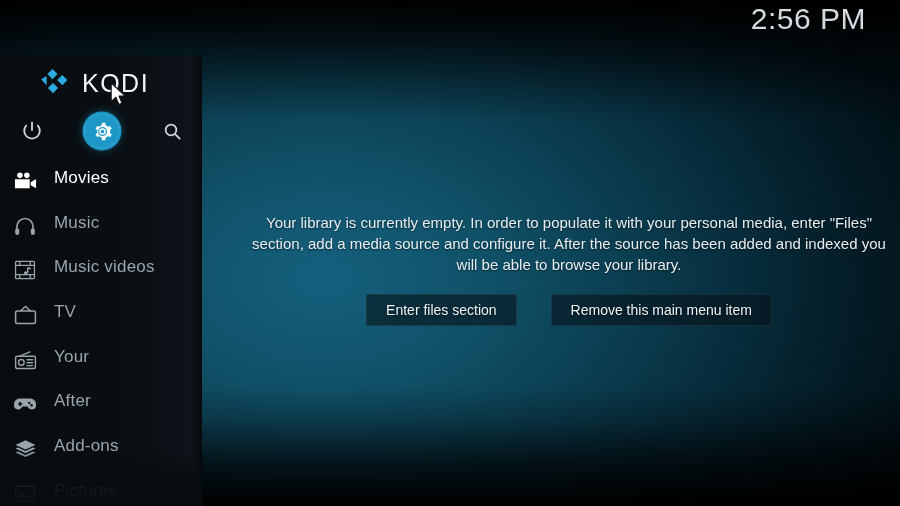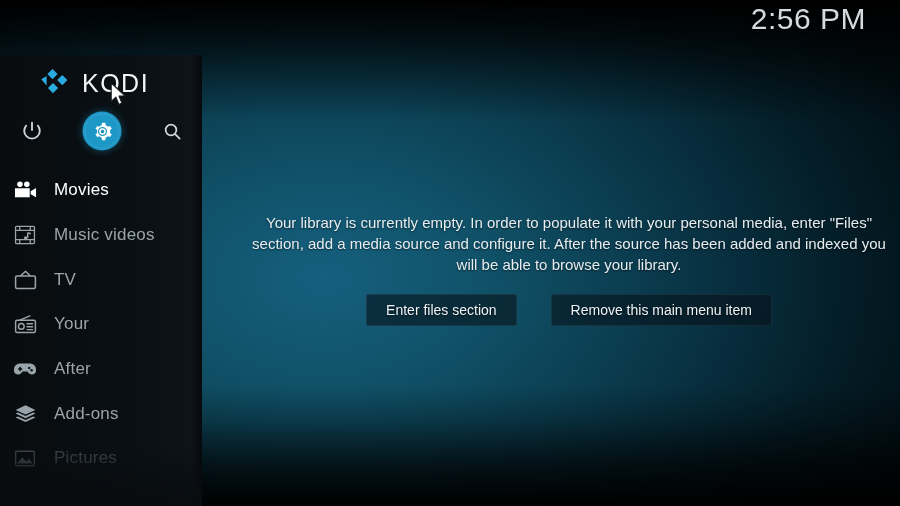--- a/index.html
+++ b/index.html
@@ -124,21 +124,20 @@
   
   .menu {
     position:absolute;
     left:0; top:113px;
     width:202px;
   }
   .menu-item {
     position:relative;
     height:44.7px;
     display:flex;
-    align-items:center;
     padding-left:10px;
   }
   .mi-icon {
     width:30px; height:26px;
     flex:none;
     display:flex; align-items:center; justify-content:center;
     color:#9aa4ab;
   }
   .mi-label {
     margin-left:14px;
@@ -260,20 +259,30 @@
             <circle cx="6.2" cy="3.1" r="2.9"></circle>
               <circle cx="13.4" cy="3.1" r="2.9"></circle>
             <path d="M1 7.2h15.4v9.4H1z" rx="1"></path>
             <path d="M17.4 10.2 L23 7.0 L23 16.6 L17.4 13.5 Z"></path>
           </svg>
         </span>
         <span class="mi-label">Movies</span>
       </div>
 
 
+      <div class="menu-item">
+        <span class="mi-icon">
+          <svg width="22" height="20" viewBox="0 0 24 22" fill="none" stroke="currentColor" stroke-width="1.8">
+            <path d="M3.2 15.5 V11.6 A8.8 8.8 0 0 1 20.8 11.6 V15.5"></path>
+            <rect x="1.2" y="13.4" width="4.4" height="7.4" rx="2.2" fill="currentColor" stroke="none"></rect>
+            <rect x="18.4" y="13.4" width="4.4" height="7.4" rx="2.2" fill="currentColor" stroke="none"></rect>
+          </svg>
+        </span>
+        <span class="mi-label">Music</span>
+      </div>
 
       <div class="menu-item">
         <span class="mi-icon">
           <svg width="22" height="20" viewBox="0 0 24 22" fill="none" stroke="currentColor" stroke-width="1.4">
             <rect x="1.6" y="1.6" width="20.8" height="18.8" rx="1.2"></rect>
             <path d="M1.6 6.0 H22.4 M1.6 16.2 H22.4 M6.2 1.6 V6.0 M6.2 16.2 V20.4 M17.8 1.6 V6.0 M17.8 16.2 V20.4"></path>
             <path d="M15.0 8.4 V14.0" stroke-width="1.6"></path>
             <circle cx="12.8" cy="14.3" r="2.0" fill="currentColor" stroke="none"></circle>
             <path d="M15.0 8.4 L18.4 9.6" stroke-width="1.6"></path>
           </svg>

